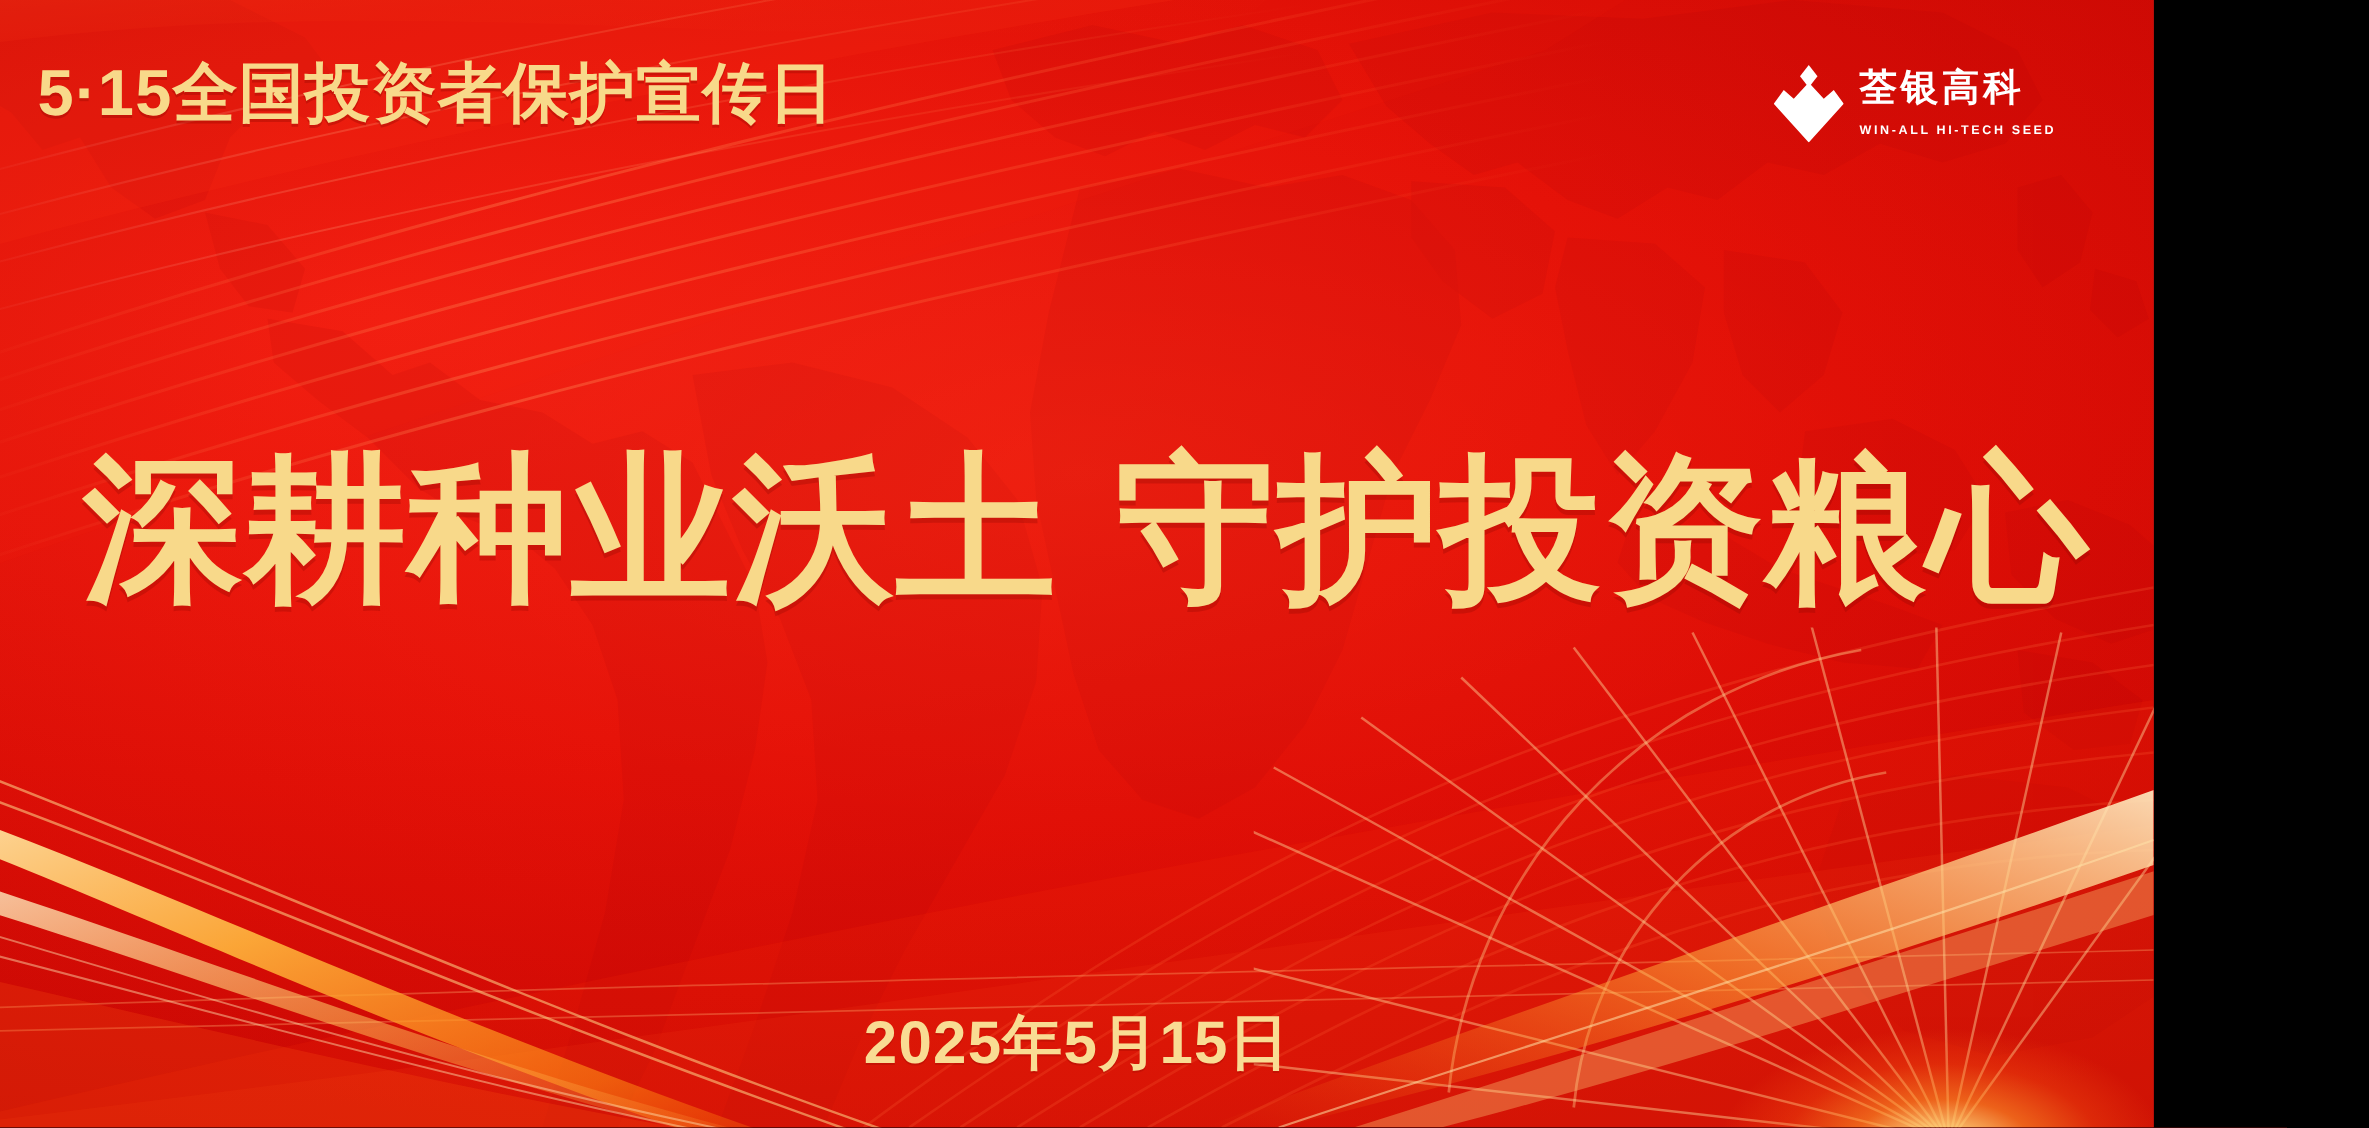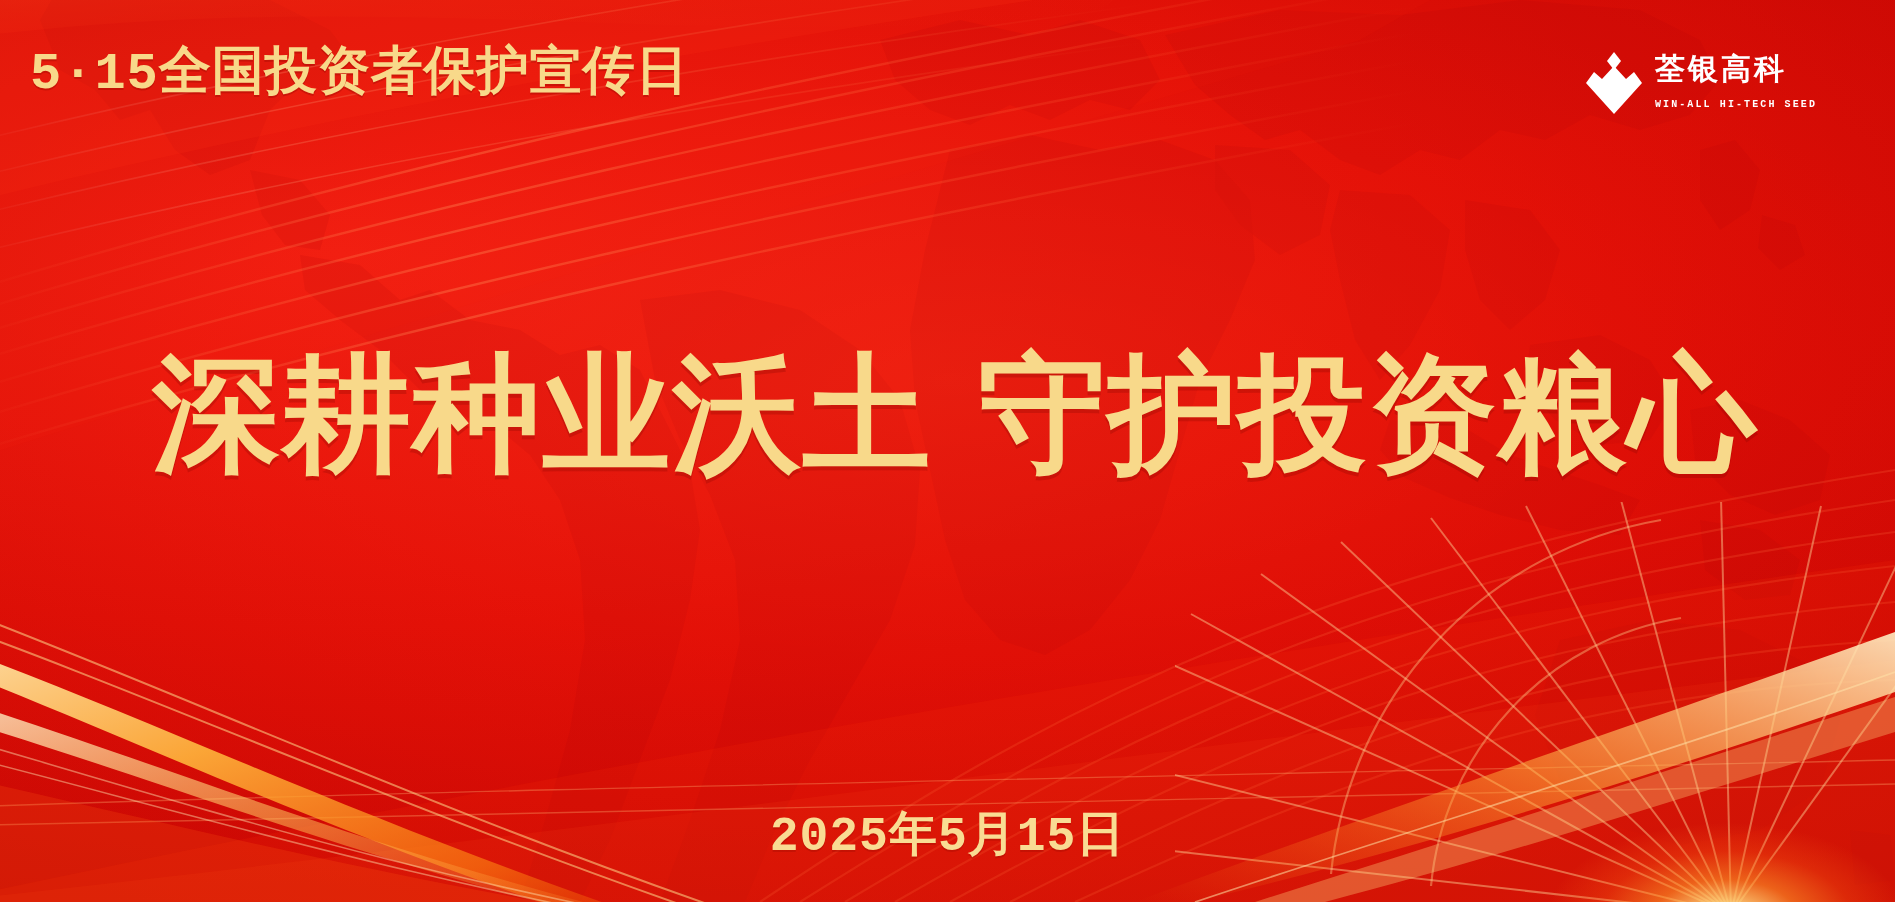--- a/index.html
+++ b/index.html
@@ -1,21 +1,21 @@
 <!DOCTYPE html>
 <html><head>
 <meta charset="utf-8">
 <style>
   html,body{margin:0;padding:0;background:#000;}
   *{box-sizing:border-box;}
   .stage{
     position:relative;
-    width:1895px;height:902px;
+    width:1723px;height:902px;
     overflow:hidden;
-    font-family:Liberation Mono, monospace;
+    font-family:Liberation Sans, sans-serif;
     background:#b91c1c;
   }
 
   
   .bg-base{
     position:absolute;inset:0;
     background:
       radial-gradient(120% 90% at 18% 28%, #F01E12 0%, #E31007 46%, #D60A04 78%, #CE0703 100%);
   }
   .bg-vign{

